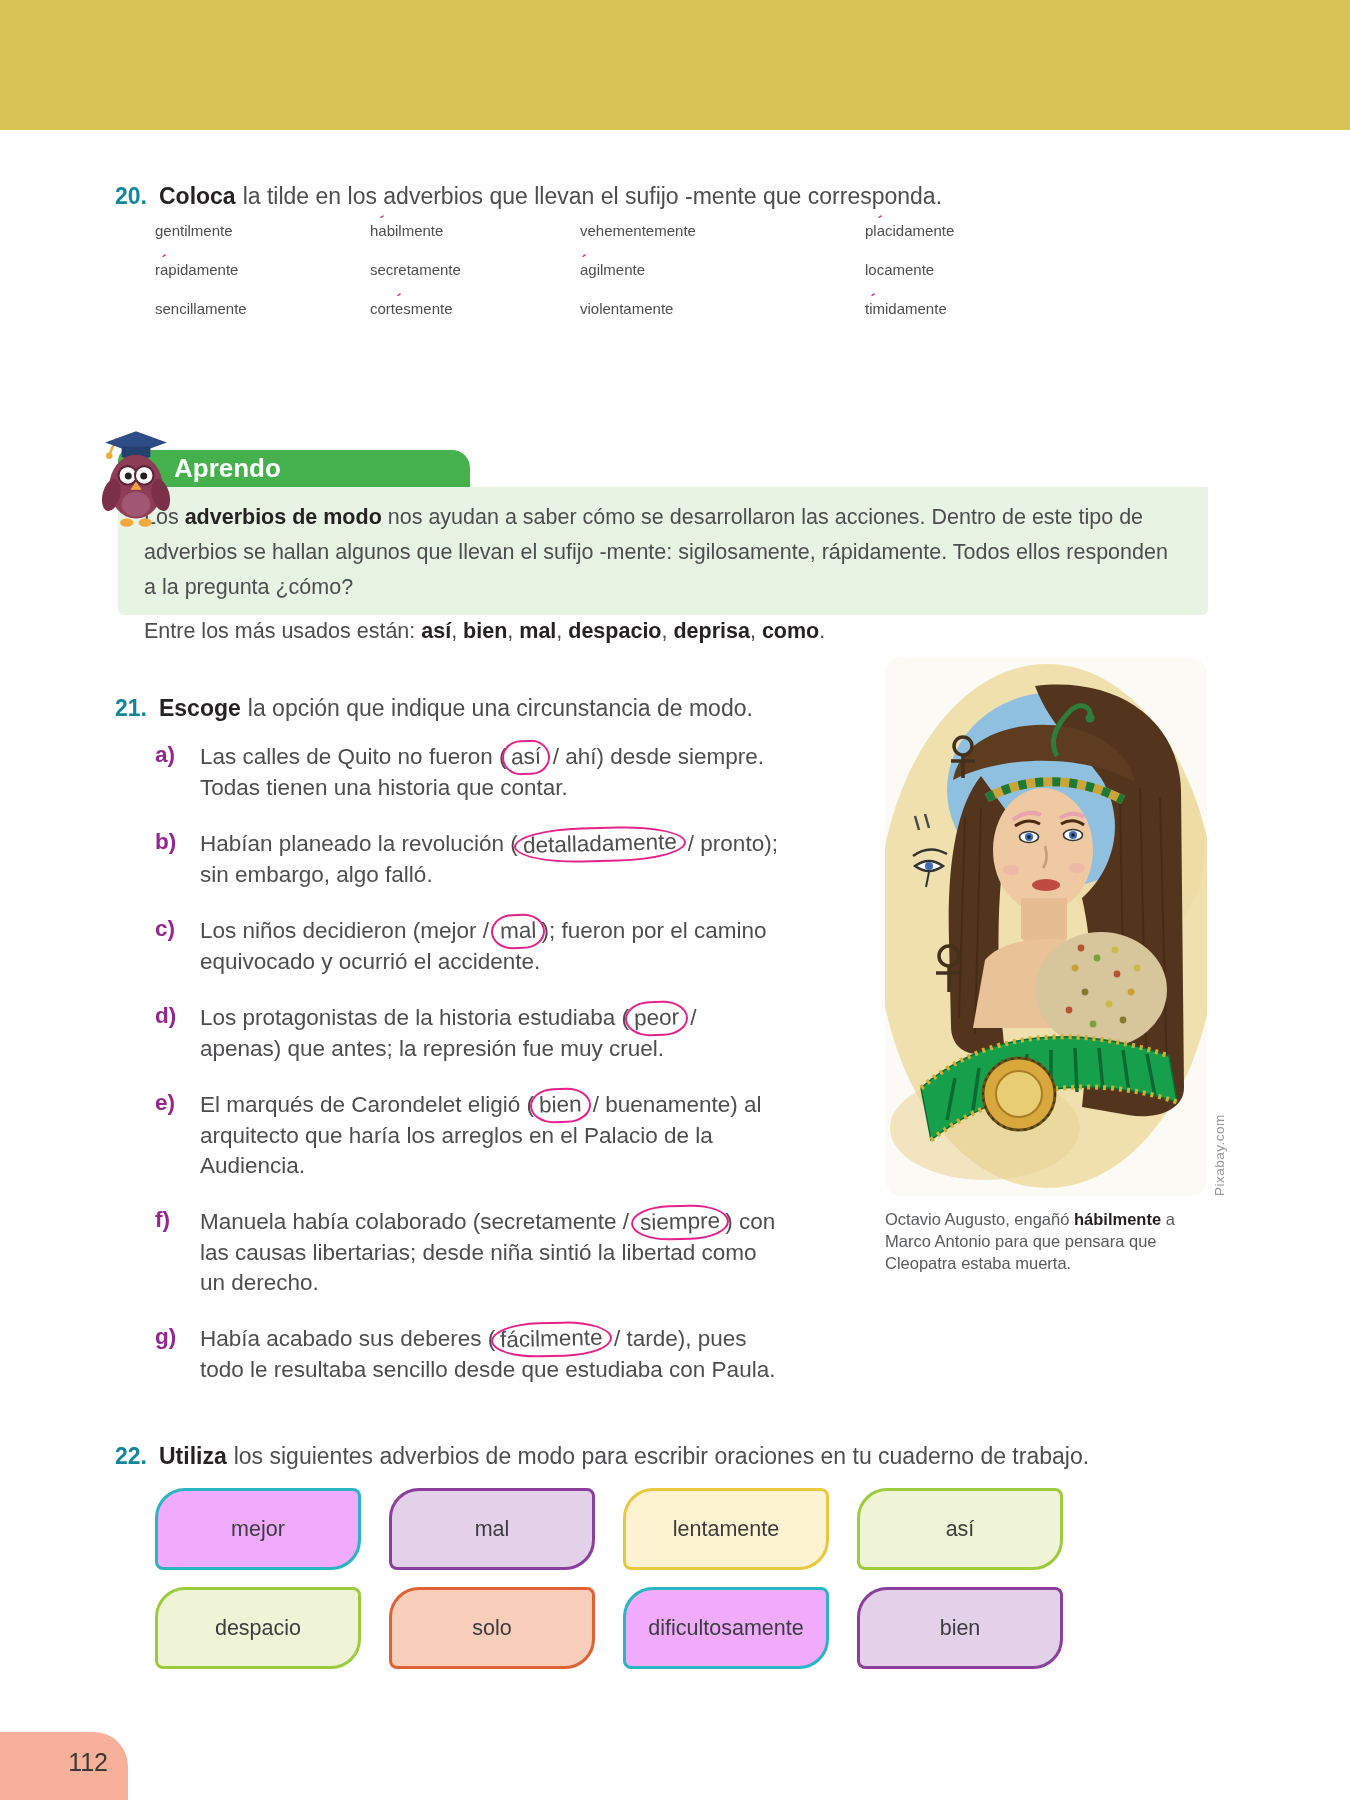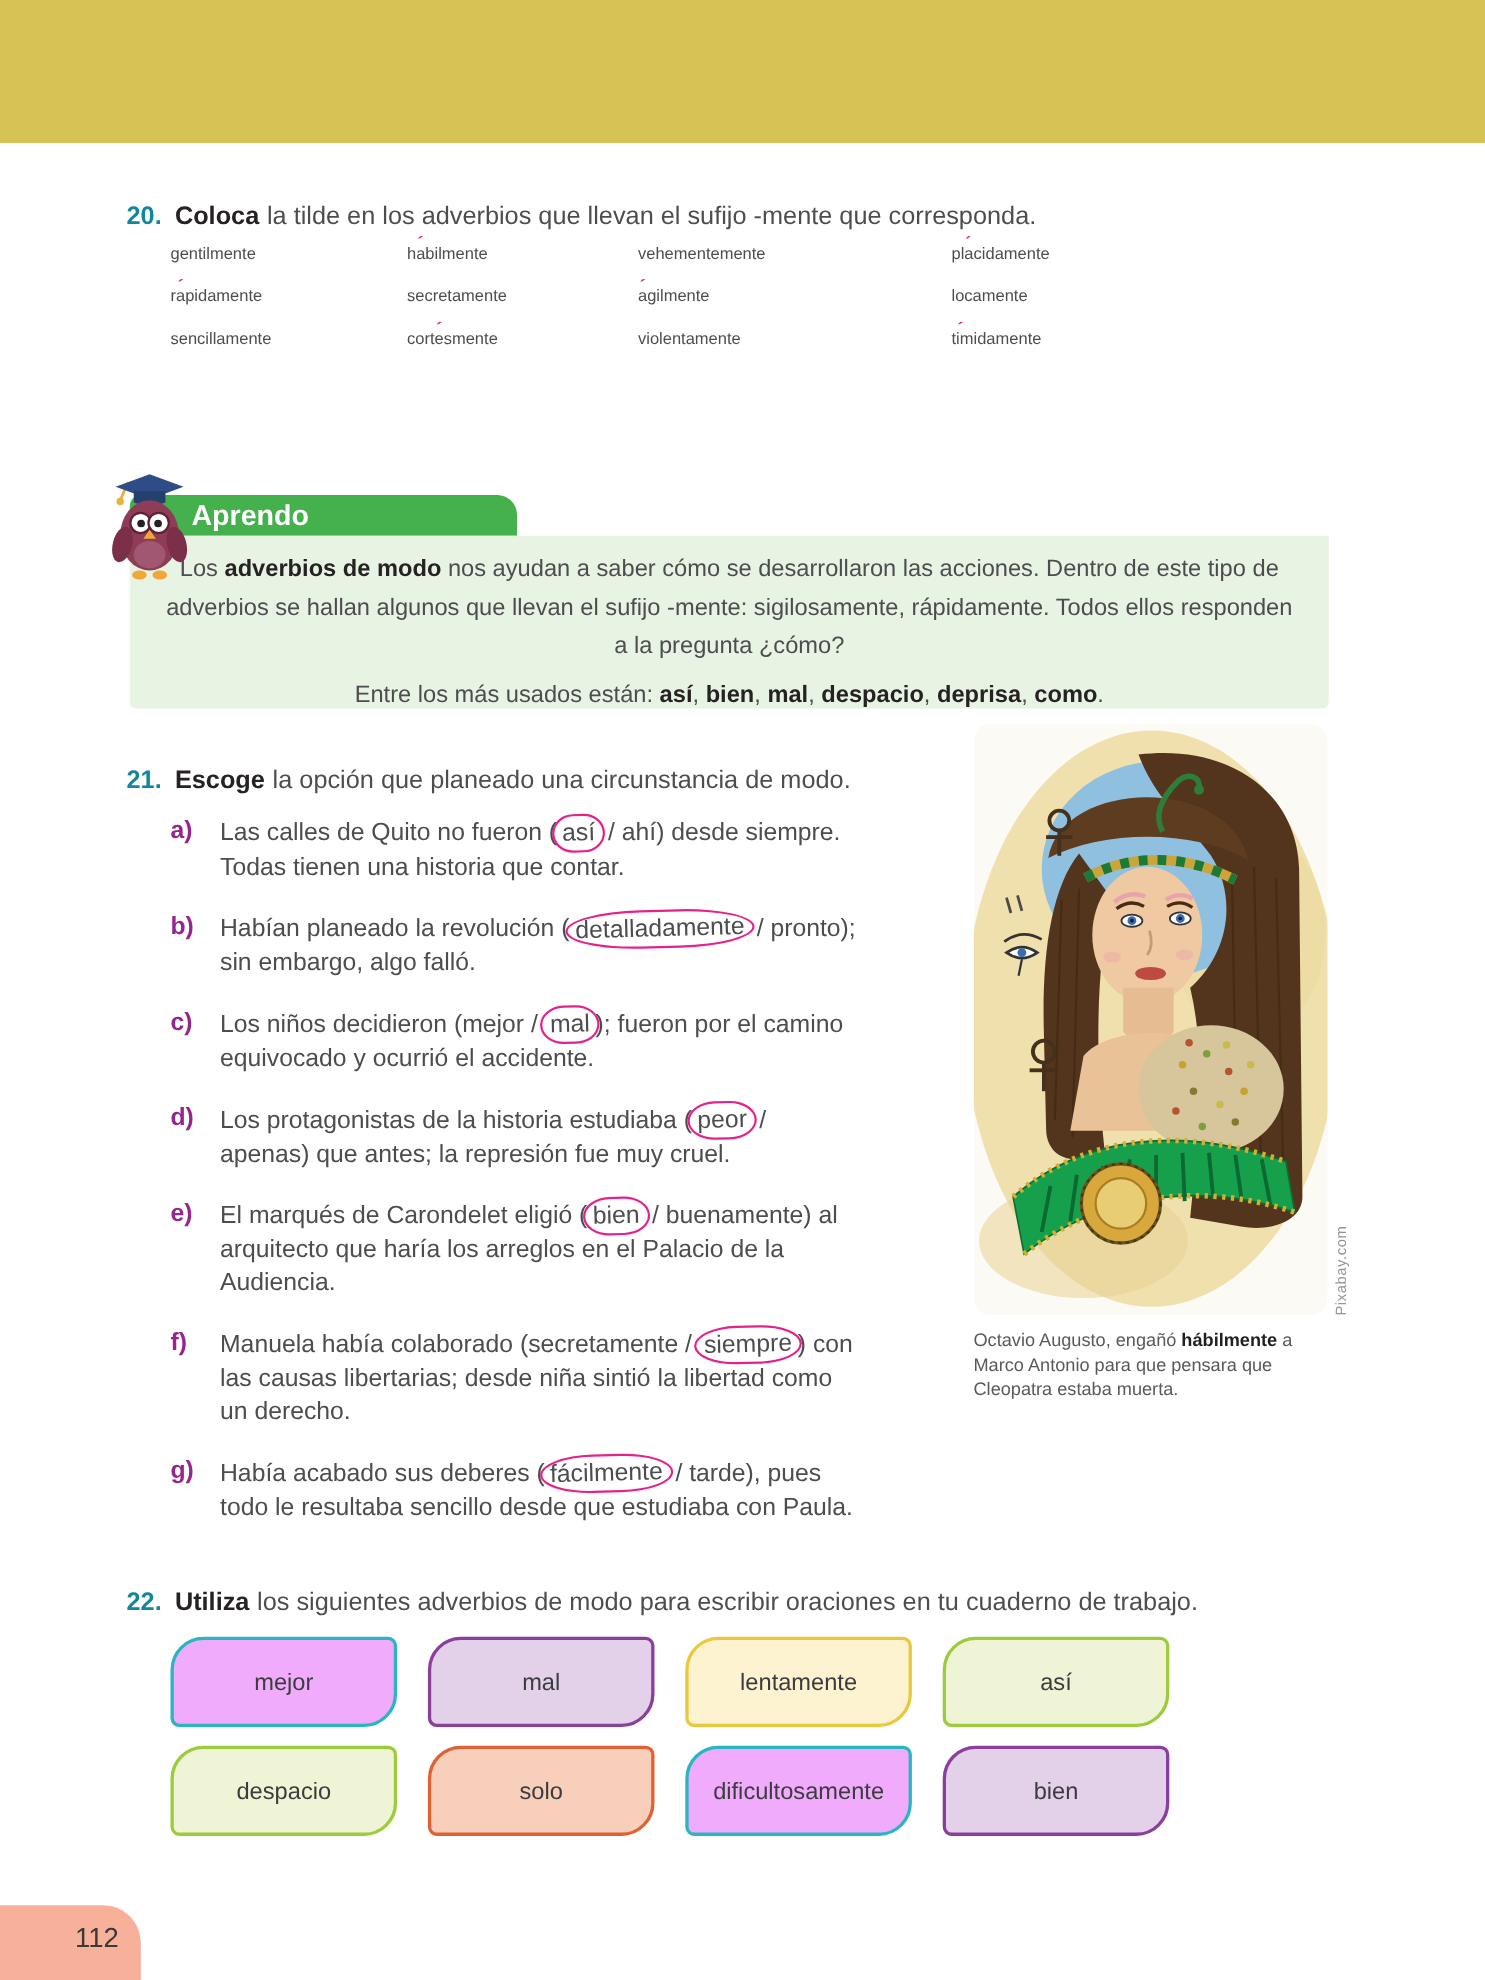--- a/index.html
+++ b/index.html
@@ -18,23 +18,23 @@
              grid-template-columns:215px 210px 285px 230px;row-gap:22px;
              font-size:15px;color:#4d4d4f;}
   .acc{position:relative;}
   .acc::before{content:"\00B4";position:absolute;left:0.04em;top:-0.60em;
                color:#e5218c;font-weight:bold;font-size:1.05em;transform:rotate(6deg);}
 
   
   .aprendo-tab{position:absolute;left:118px;top:450px;width:352px;height:37px;background:#45b14c;
                border-radius:10px 18px 0 0;color:#ffffff;font-weight:bold;font-size:26px;
                display:flex;align-items:center;padding-left:56px;box-sizing:border-box;}
-  .aprendo-body{position:absolute;left:118px;top:487px;width:1090px;height:157px;background:#e7f3e3;
+  .aprendo-body{position:absolute;left:118px;top:487px;width:1090px;height:128px;background:#e7f3e3;
                 border-radius:0 0 6px 6px;box-sizing:border-box;padding:13px 26px 0 26px;
-                font-size:21.5px;line-height:35px;color:#4d4d4f;text-align:center;}
+                font-size:21.5px;line-height:35px;color:#4d4d4f;}
   .aprendo-body p{margin:0 0 9px 0;}
   .owl{position:absolute;left:100px;top:430px;width:72px;height:98px;z-index:3;}
 
   
   .items{position:absolute;left:155px;top:742px;width:628px;}
   .item{display:flex;margin-bottom:26px;}
   .letter{width:45px;flex:none;font-weight:bold;color:#93278f;font-size:22.5px;}
   .item-text{font-size:22.5px;line-height:30px;color:#4d4d4f;}
   .circled{display:inline-block;border:2.5px solid #e5218c;border-radius:46%/58%;
            padding:0px 7px 1px 7px;margin:-2px -4px;transform:rotate(-1.5deg);}
@@ -109,21 +109,21 @@
     <circle cx="27" cy="44" r="9" fill="#ffffff" stroke="#5e2138" stroke-width="2"></circle>
     <circle cx="43" cy="44" r="9" fill="#ffffff" stroke="#5e2138" stroke-width="2"></circle>
     <circle cx="27.5" cy="44.5" r="3.4" fill="#222222"></circle>
     <circle cx="42.5" cy="44.5" r="3.4" fill="#222222"></circle>
     <polygon points="35,50 29.5,58 40.5,58" fill="#f2a73b"></polygon>
     <ellipse cx="26" cy="90" rx="6.5" ry="4" fill="#f2a73b"></ellipse>
     <ellipse cx="44" cy="90" rx="6.5" ry="4" fill="#f2a73b"></ellipse>
   </svg>
 
   <div class="ex-head" style="top:695px;">
-    <span class="ex-num">21.</span><span class="verb">Escoge</span><span>la opción que planeado una circunstancia de modo.</span>
+    <span class="ex-num">21.</span><span class="verb">Escoge</span><span>la opción que indique una circunstancia de modo.</span>
   </div>
   <div class="items">
       <div class="item">
         <span class="letter">a)</span>
         <div class="item-text"><span>Las calles de Quito no fueron (</span><span class="circled">así</span><span> / ahí) desde siempre. Todas tienen una historia que contar.</span></div>
       </div>
       <div class="item">
         <span class="letter">b)</span>
         <div class="item-text"><span>Habían planeado la revolución (</span><span class="circled">detalladamente</span><span> / pronto); sin embargo, algo falló.</span></div>
       </div>

